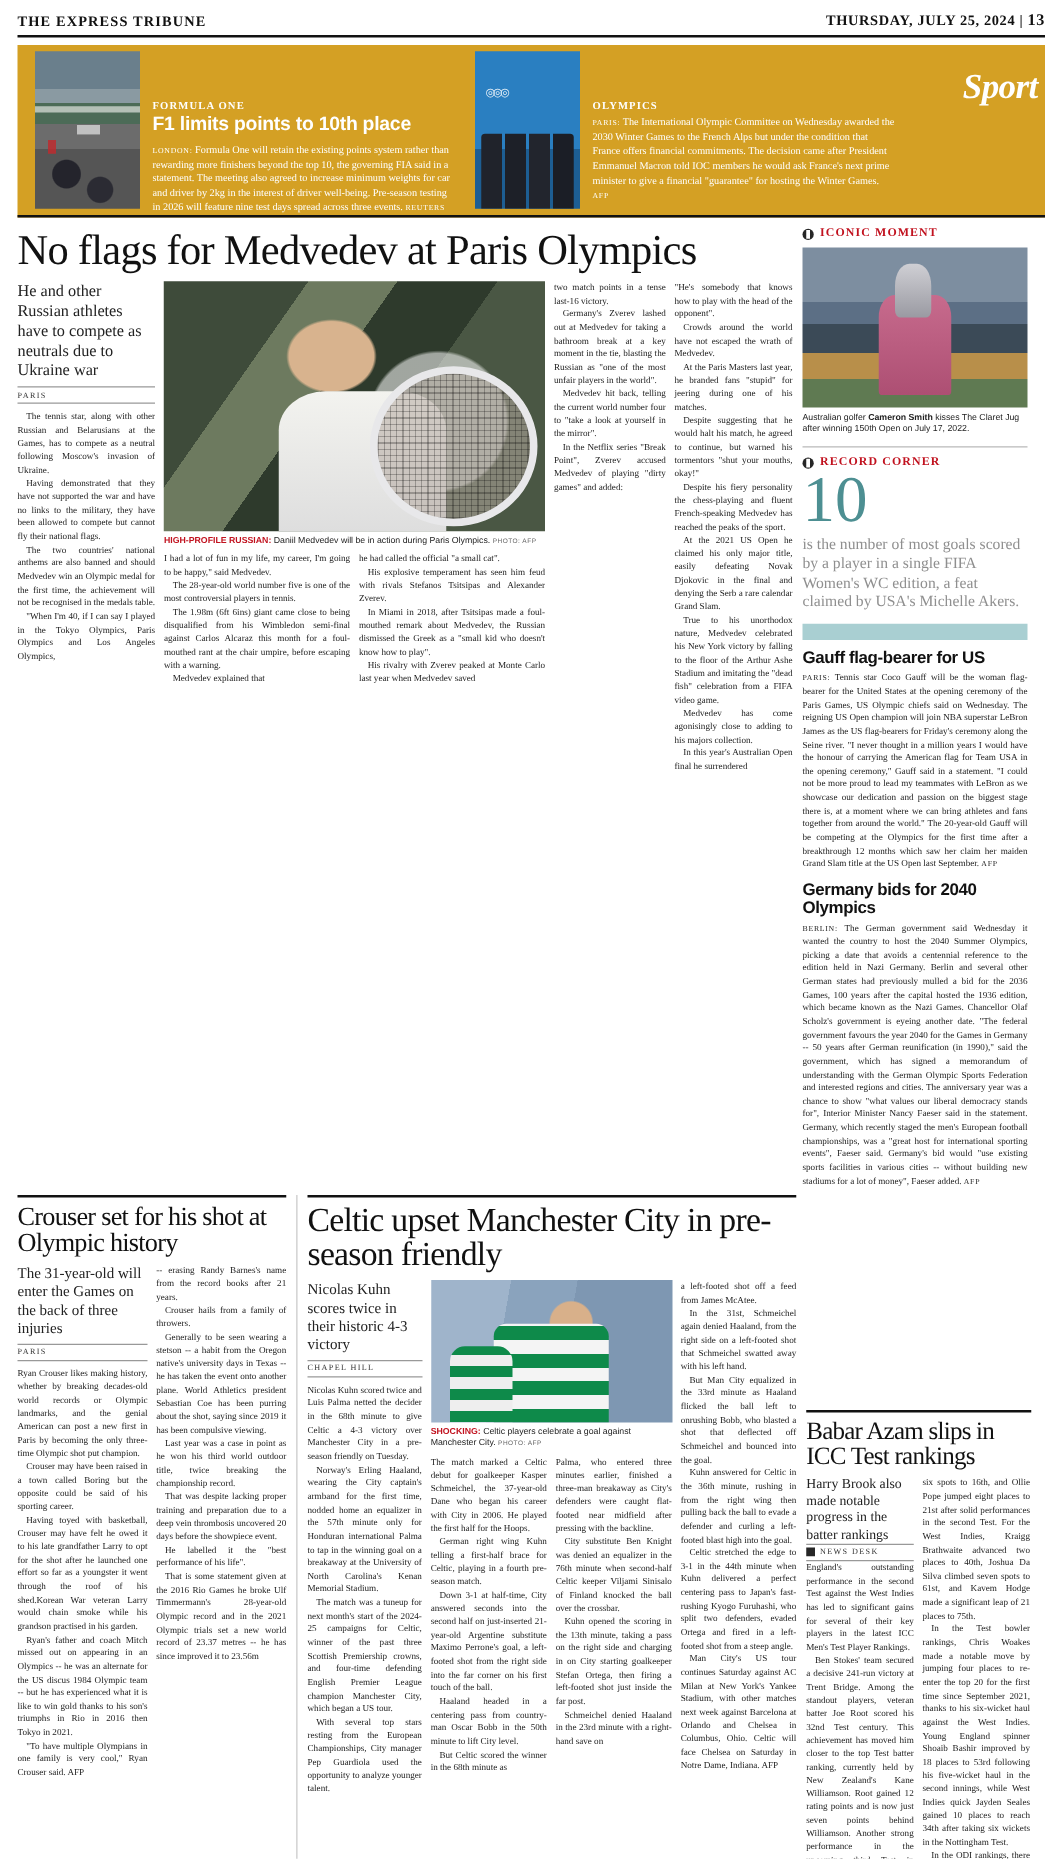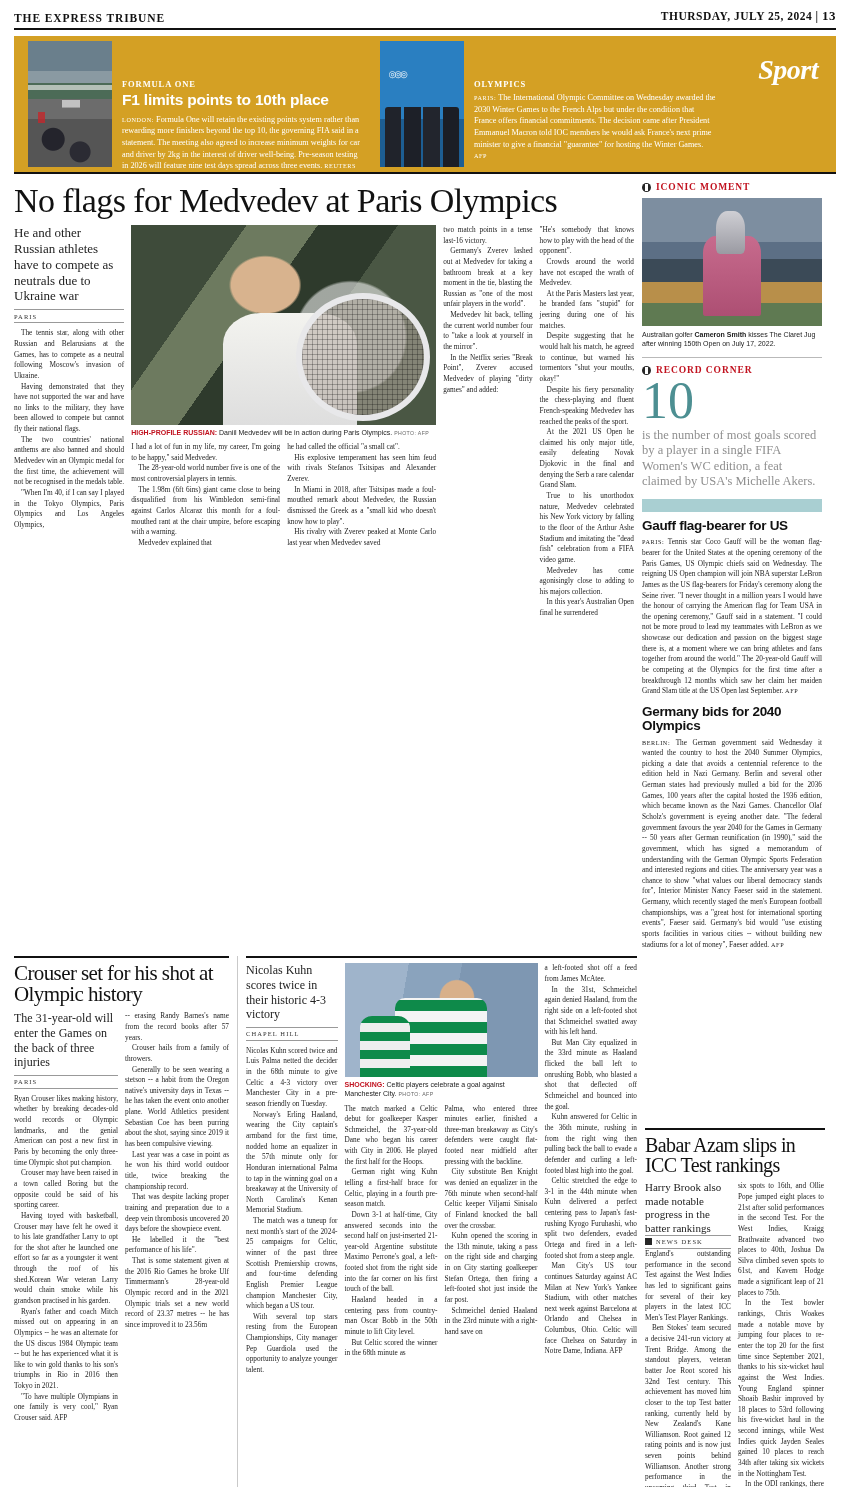--- a/index.html
+++ b/index.html
@@ -72,21 +72,21 @@
   .bn-head {
     font-size:15.5px; font-weight:700; color:#fff; line-height:1.08;
     font-family:"Liberation Sans", sans-serif; margin-bottom:5px; letter-spacing:-.2px;
   }
   .bn-body {
     font-size:8.2px; line-height:1.42; color:#fff;
     font-family:"Liberation Serif",serif; text-align:left;
   }
   .dateline { font-size:6.2px; letter-spacing:.6px; text-transform:uppercase; }
   .banner-sport {
-    position:absolute; right:18px; top:18px;
+    position:absolute; right:6px; top:18px;
     font-family:"Liberation Serif",serif; font-style:italic; font-weight:700;
     color:#fff; font-size:28px; letter-spacing:-.5px;
   }
 
   
   .hl {
     font-family:"Liberation Serif", serif; font-weight:400;
     line-height:1.0; letter-spacing:-.6px; color:#111;
   }
   .standfirst {
@@ -338,34 +338,35 @@
           <div class="byline">PARIS</div>
           <div class="body-col">
             <p class="first">Ryan Crouser likes making history, whether by breaking decades-old world records or Olympic landmarks, and the genial American can post a new first in Paris by becoming the only three-time Olympic shot put champion.</p>
             <p>Crouser may have been raised in a town called Boring but the opposite could be said of his sporting career.</p>
             <p>Having toyed with basketball, Crouser may have felt he owed it to his late grandfather Larry to opt for the shot after he launched one effort so far as a youngster it went through the roof of his shed.Korean War veteran Larry would chain smoke while his grandson practised in his garden.</p>
             <p>Ryan's father and coach Mitch missed out on appearing in an Olympics -- he was an alternate for the US discus 1984 Olympic team -- but he has experienced what it is like to win gold thanks to his son's triumphs in Rio in 2016 then Tokyo in 2021.</p>
             <p>"To have multiple Olympians in one family is very cool," Ryan Crouser said. AFP</p>
           </div>
         </div>
         <div class="body-col" style="width:104px;">
-          <p class="first">-- erasing Randy Barnes's name from the record books after 57 years.</p>
+          <p class="first">-- erasing Randy Barnes's name from the record books after 21 years.</p>
           <p>Crouser hails from a family of throwers.</p>
           <p>Generally to be seen wearing a stetson -- a habit from the Oregon native's university days in Texas -- he has taken the event onto another plane. World Athletics president Sebastian Coe has been purring about the shot, saying since 2019 it has been compulsive viewing.</p>
           <p>Last year was a case in point as he won his third world outdoor title, twice breaking the championship record.</p>
           <p>That was despite lacking proper training and preparation due to a deep vein thrombosis uncovered 20 days before the showpiece event.</p>
           <p>He labelled it the "best performance of his life".</p>
           <p>That is some statement given at the 2016 Rio Games he broke Ulf Timmermann's 28-year-old Olympic record and in the 2021 Olympic trials set a new world record of 23.37 metres -- he has since improved it to 23.56m</p>
         </div>
       </div>
     </div>
 
     <div style="width:400px;" class="vrule" style2="">
       <div style="padding-left:8px;">
         <div class="rule-thick" style="margin-bottom:5px;"></div>
+        <h2 class="hl" style="font-size:27px; margin:0 0 7px 0;">Celtic upset Manchester City in pre-season friendly</h2>
         <div style="display:flex; gap:7px;">
 
           <div style="width:92px;">
             <div class="standfirst" style="font-size:12px;">Nicolas Kuhn scores twice in their historic 4-3 victory</div>
             <div class="byline">CHAPEL HILL</div>
             <div class="body-col">
               <p class="first">Nicolas Kuhn scored twice and Luis Palma netted the decider in the 68th minute to give Celtic a 4-3 victory over Manchester City in a pre-season friendly on Tuesday.</p>
               <p>Norway's Erling Haaland, wearing the City captain's armband for the first time, nodded home an equalizer in the 57th minute only for Honduran international Palma to tap in the winning goal on a breakaway at the University of North Carolina's Kenan Memorial Stadium.</p>
               <p>The match was a tuneup for next month's start of the 2024-25 campaigns for Celtic, winner of the past three Scottish Premiership crowns, and four-time defending English Premier League champion Manchester City, which began a US tour.</p>
               <p>With several top stars resting from the European Championships, City manager Pep Guardiola used the opportunity to analyze younger talent.</p>

